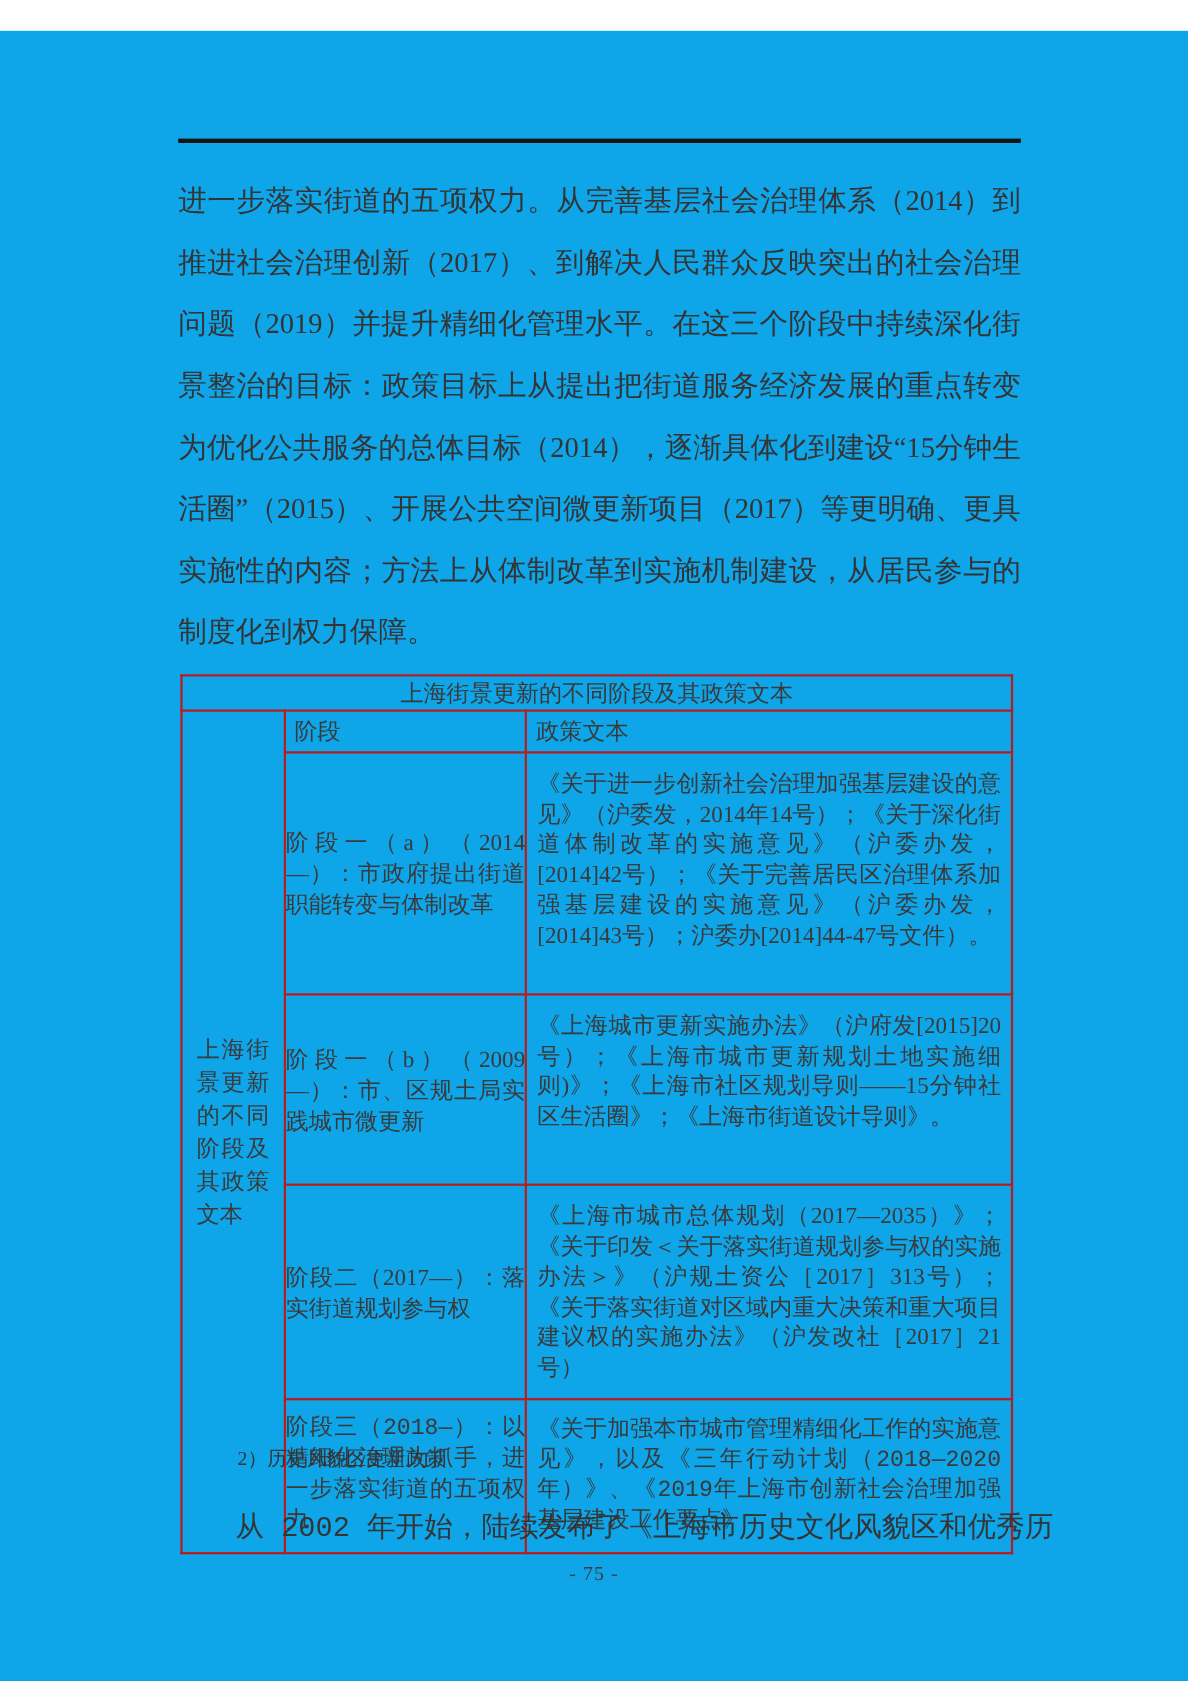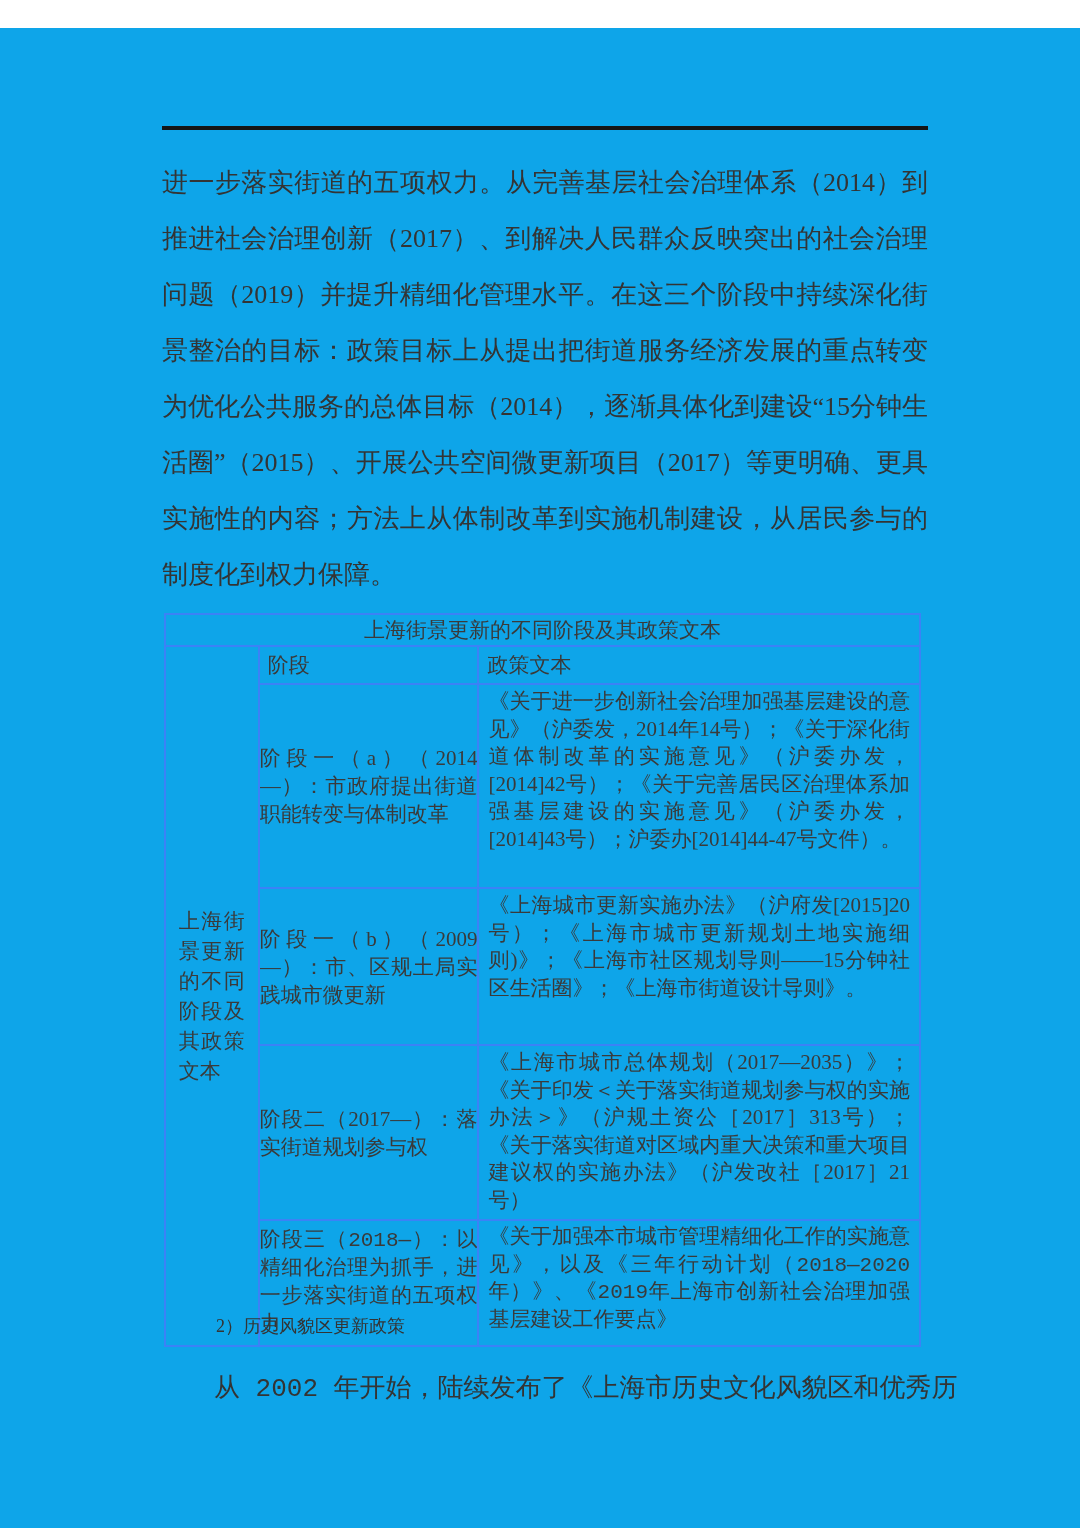--- a/index.html
+++ b/index.html
@@ -40,21 +40,21 @@
     position: absolute;
     left: 164px;
     top: 585px;
     width: 757px;
     border-collapse: collapse;
     table-layout: fixed;
     font-size: 21px;
     color: #3a3a3a;
   }
   .policy-table td {
-    border: 2px solid #3b82f6;
+    border: 2px solid #b91c1c;
     overflow: hidden;
   }
   .col-head-spacer { width: 93px; }
   .col-stage       { width: 218px; }
   .col-policy      { width: 438px; }
 
   .t-title {
     height: 28px;
     text-align: center;
     vertical-align: middle;
@@ -79,21 +79,21 @@
     line-height: 30px;
   }
   .t-stage {
     vertical-align: middle;
     padding: 6px 0;
     line-height: 28px;
     text-align: justify;
   }
   .t-policy {
     vertical-align: top;
-    padding: 3px 9px;
+    padding: 14px 9px;
     line-height: 27.5px;
     text-align: justify;
   }
   .row-1 td { height: 190px; }
   .row-2 td { height: 143px; }
   .row-3 td { height: 161px; }
   .row-4 td { height: 109px; font-family: Liberation Mono, monospace; }
 
   .section-head {
     position: absolute;
@@ -167,14 +167,15 @@
         <td class="t-stage">阶段三（2018—）：以精细化治理为抓手，进一步落实街道的五项权力</td>
         <td class="t-policy">《关于加强本市城市管理精细化工作的实施意见》，以及《三年行动计划（2018—2020年）》、《2019年上海市创新社会治理加强基层建设工作要点》</td>
       </tr>
     </tbody>
   </table>
 
   <p class="section-head">2）历史风貌区更新政策</p>
 
   <p class="para-next">从 2002 年开始，陆续发布了《上海市历史文化风貌区和优秀历</p>
 
+  <div class="page-num">- 75 -</div>
 
 </div>
 
 </body></html>

